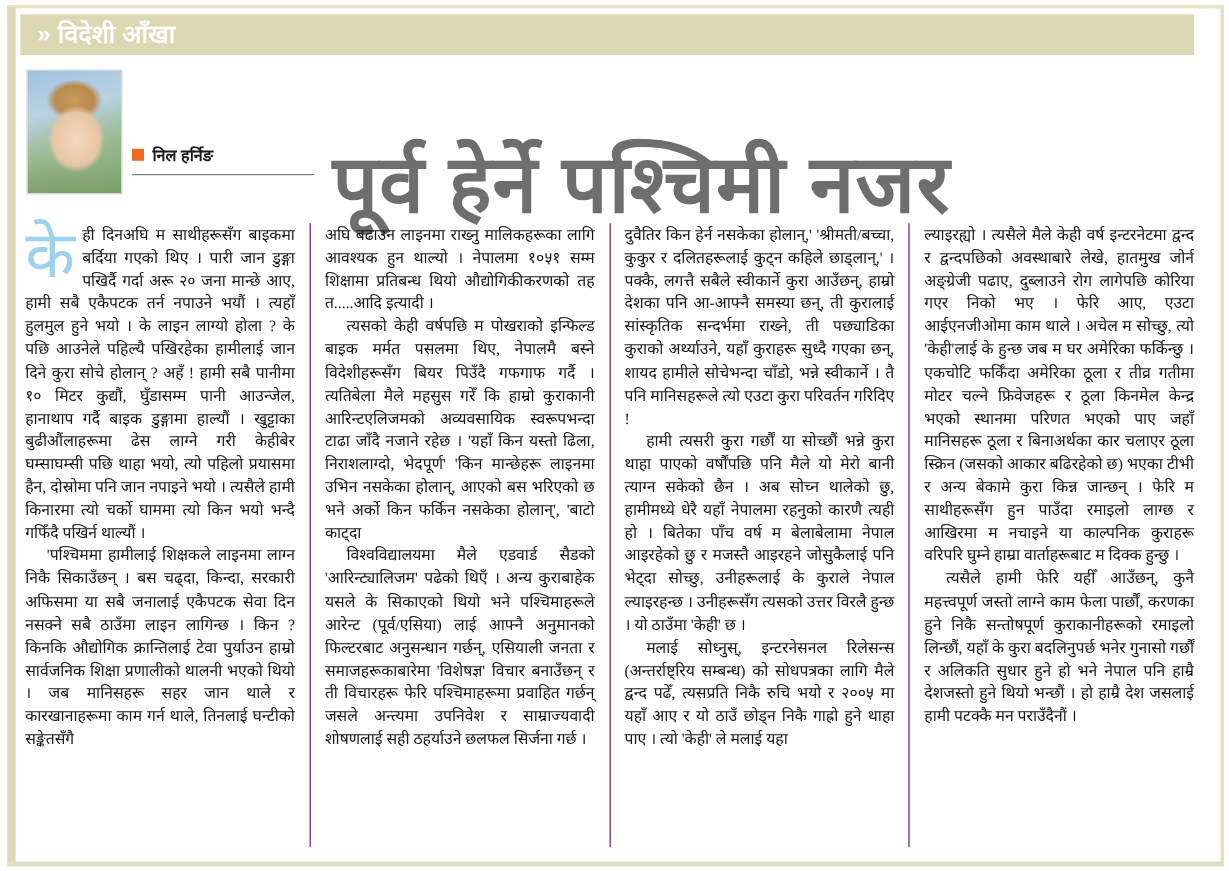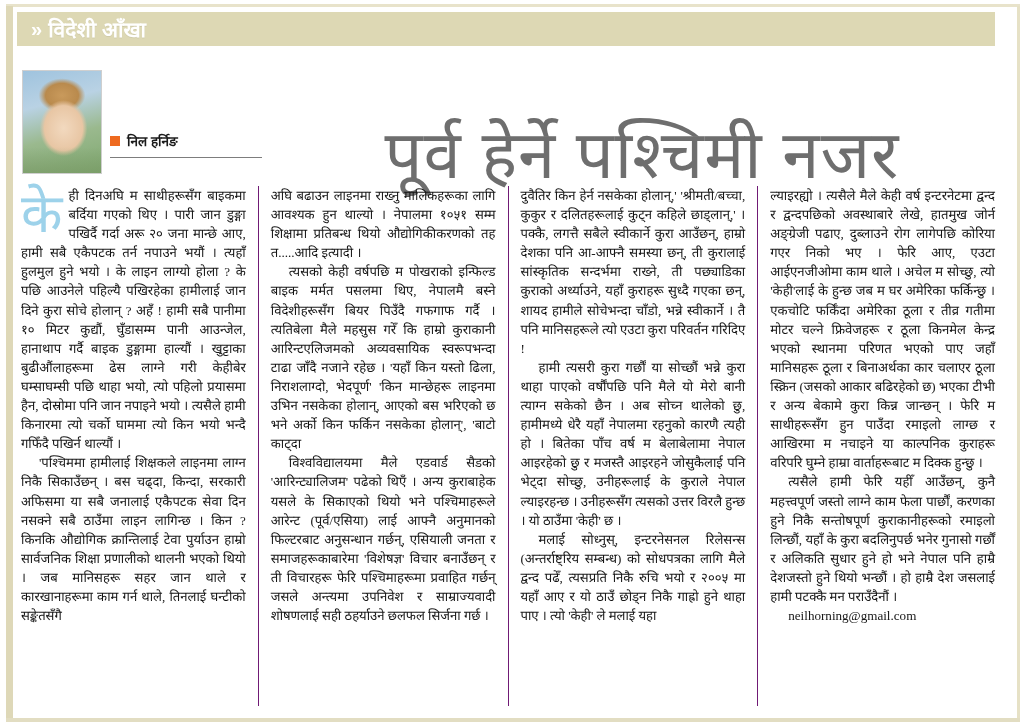--- a/index.html
+++ b/index.html
@@ -92,21 +92,21 @@
   .masthead {
     position: absolute;
     left: 0;
     top: 44px;
     width: 990px;
     height: 124px;
   }
   .author-block {
     position: absolute;
     left: 5px;
-    top: 16px;
+    top: 4px;
     width: 250px;
   }
   .author-photo {
     width: 80px;
     height: 104px;
     border: 1px solid #cfcfcf;
     box-sizing: border-box;
     background:
       radial-gradient(ellipse 34px 40px at 52% 56%, #f2d9bf 0%, #e8c6a4 56%, rgba(232,198,164,0) 70%),
       radial-gradient(ellipse 30px 22px at 50% 24%, #c99a5c 0%, #b98a4d 55%, rgba(185,138,77,0) 78%),
@@ -151,23 +151,22 @@
     background: #7d7d7d;
     width: 152px;
   }
 
   
   .headline {
     position: absolute;
     left: 260px;
     top: 22px;
     width: 730px;
-    text-align: center;
-    font-family: "Liberation Sans", "DejaVu Sans", sans-serif;
-    font-weight: normal;
+    font-family: "Liberation Sans", "DejaVu Sans", sans-serif;
+    font-weight: bold;
     font-size: 67px;
     line-height: 1.02;
     color: #6e6e6e;
     letter-spacing: 1px;
     white-space: nowrap;
   }
 
   
   .columns {
     position: absolute;
@@ -276,19 +275,18 @@
 
       <div class="col">
         <p class="noindent">दुवैतिर किन हेर्न नसकेका होलान्,' 'श्रीमती​/बच्चा, कुकुर र दलितहरूलाई कुट्न कहिले छाड्लान्,' । पक्कै, लगत्तै सबैले स्वीकार्ने कुरा आउँछन्, हाम्रो देशका पनि आ-आफ्नै समस्या छन्, ती कुरालाई सांस्कृतिक सन्दर्भमा राख्ने, ती पछ्याडिका कुराको अर्थ्याउने, यहाँ कुराहरू सुध्दै गएका छन्, शायद हामीले सोचेभन्दा चाँडो, भन्ने स्वीकार्ने । तै पनि मानिसहरूले त्यो एउटा कुरा परिवर्तन गरिदिए !</p>
         <p>हामी त्यसरी कुरा गर्छौं या सोच्छौं भन्ने कुरा थाहा पाएको वर्षौंपछि पनि मैले यो मेरो बानी त्याग्न सकेको छैन । अब सोच्न थालेको छु, हामीमध्ये धेरै यहाँ नेपालमा रहनुको कारणै त्यही हो । बितेका पाँच वर्ष म बेलाबेलामा नेपाल आइरहेको छु र मजस्तै आइरहने जोसुकैलाई पनि भेट्दा सोच्छु, उनीहरूलाई के कुराले नेपाल ल्याइरहन्छ । उनीहरूसँग त्यसको उत्तर विरलै हुन्छ । यो ठाउँमा 'केही' छ ।</p>
         <p>मलाई सोध्नुस्, इन्टरनेसनल रिलेसन्स (अन्तर्राष्ट्रिय सम्बन्ध) को सोधपत्रका लागि मैले द्वन्द पढेँ, त्यसप्रति निकै रुचि भयो र २००५ मा यहाँ आए र यो ठाउँ छोड्न निकै गाह्रो हुने थाहा पाए । त्यो 'केही' ले मलाई यहा</p>
       </div>
 
       <div class="col">
         <p class="noindent">ल्याइरह्यो । त्यसैले मैले केही वर्ष इन्टरनेटमा द्वन्द र द्वन्दपछिको अवस्थाबारे लेखे, हातमुख जोर्न अङ्ग्रेजी पढाए, दुब्लाउने रोग लागेपछि कोरिया गएर निको भए । फेरि आए, एउटा आईएनजीओमा काम थाले । अचेल म सोच्छु, त्यो 'केही'लाई के हुन्छ जब म घर अमेरिका फर्किन्छु । एकचोटि फर्किँदा अमेरिका ठूला र तीव्र गतीमा मोटर चल्ने फ्रिवेजहरू र ठूला किनमेल केन्द्र भएको स्थानमा परिणत भएको पाए जहाँ मानिसहरू ठूला र बिनाअर्थका कार चलाएर ठूला स्क्रिन (जसको आकार बढिरहेको छ) भएका टीभी र अन्य बेकामे कुरा किन्न जान्छन् । फेरि म साथीहरूसँग हुन पाउँदा रमाइलो लाग्छ र आखिरमा म नचाइने या काल्पनिक कुराहरू वरिपरि घुम्ने हाम्रा वार्ताहरूबाट म दिक्क हुन्छु ।</p>
         <p>त्यसैले हामी फेरि यहीँ आउँछन्, कुनै महत्त्वपूर्ण जस्तो लाग्ने काम फेला पार्छौं, करणका हुने निकै सन्तोषपूर्ण कुराकानीहरूको रमाइलो लिन्छौं, यहाँ के कुरा बदलिनुपर्छ भनेर गुनासो गर्छौं र अलिकति सुधार हुने हो भने नेपाल पनि हाम्रै देशजस्तो हुने थियो भन्छौं । हो हाम्रै देश जसलाई हामी पटक्कै मन पराउँदैनौं ।</p>
-        <p class="email-line">neilhorning@gmail.com</p>
       </div>
 
     </div>
 
   </div>
 </div>
 
 </body></html>

